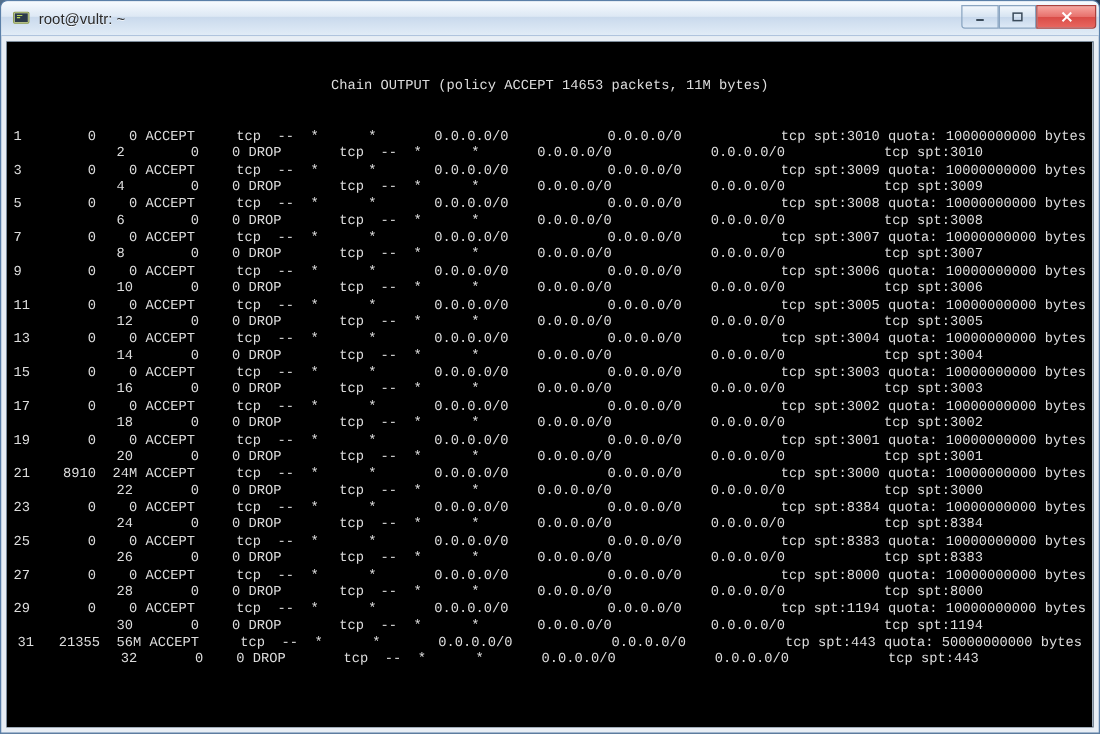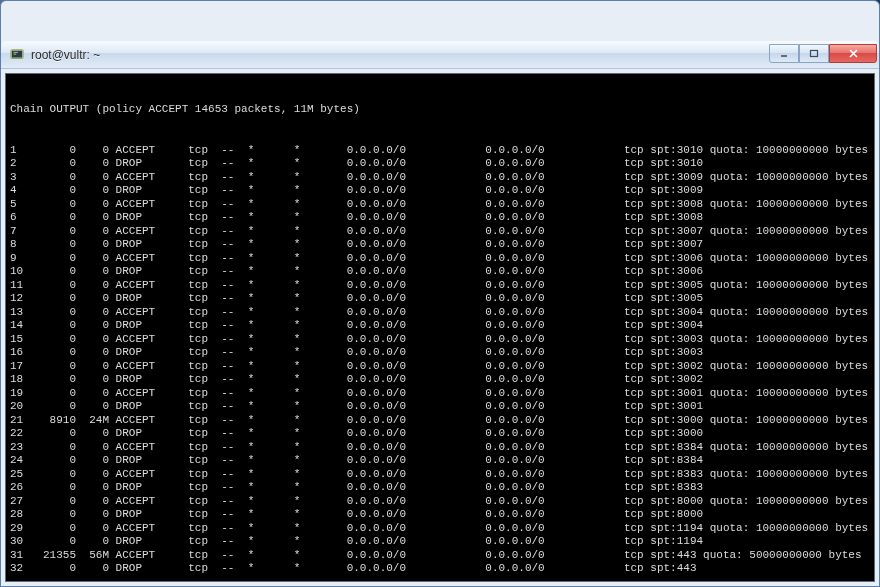--- a/index.html
+++ b/index.html
@@ -24,21 +24,20 @@
   }
   .titlebar {
     height: 28px;
     background: linear-gradient(to bottom, #f7fbff 0%, #dde8f4 45%, #c9d9ec 46%, #e1ecf7 100%);
     border-bottom: 1px solid #b0c4de;
     border-radius: 5px 5px 0 0;
     display: flex;
     align-items: center;
     padding: 12px 4px;
     position: relative;
-    margin-top: 40px;
   }
   .app-icon {
     width: 16px; height: 16px;
     margin: 0 6px 0 4px;
     display: inline-flex;
     align-items: center;
     justify-content: center;
   }
   .title-text {
     font-size: 12px;
@@ -88,21 +87,21 @@
   .terminal::-webkit-scrollbar { width: 17px; }
   .terminal::-webkit-scrollbar-track {
     background: linear-gradient(to right, #e8eef5, #f5f8fc);
     border-left: 1px solid #c0d0e0;
   }
   .terminal::-webkit-scrollbar-thumb {
     background: linear-gradient(to right, #cfe0f1, #e8f0fa);
     border: 1px solid #9db8d4;
     border-radius: 2px;
   }
-  .row { display: block; }
+  .row { display: block; text-align: center; }
 </style>
 </head>
 <body>
 
 <div class="window">
   <div class="titlebar">
     <span class="app-icon">
       <svg width="14" height="14" viewBox="0 0 16 16">
         <rect x="1" y="2" width="14" height="10" rx="1" fill="#e6ecc7" stroke="#8a9a4a" stroke-width="1"></rect>
         <rect x="2" y="3" width="12" height="8" fill="#2c3b4a"></rect>

